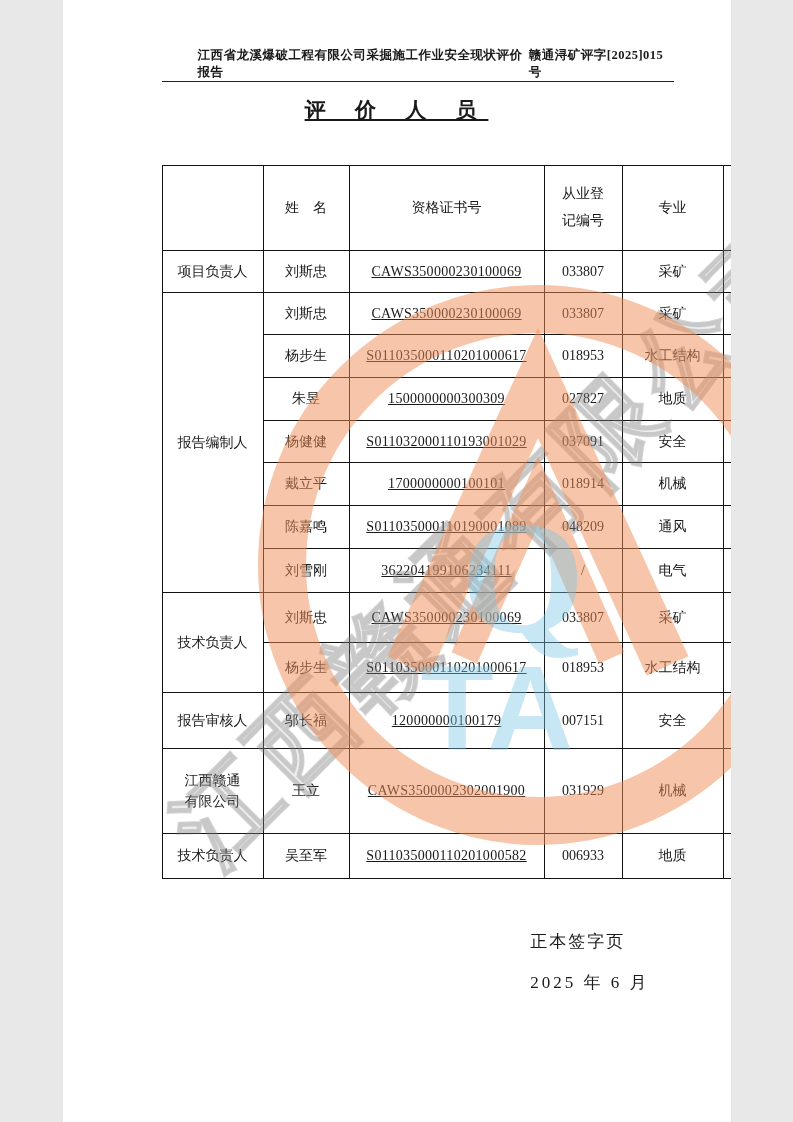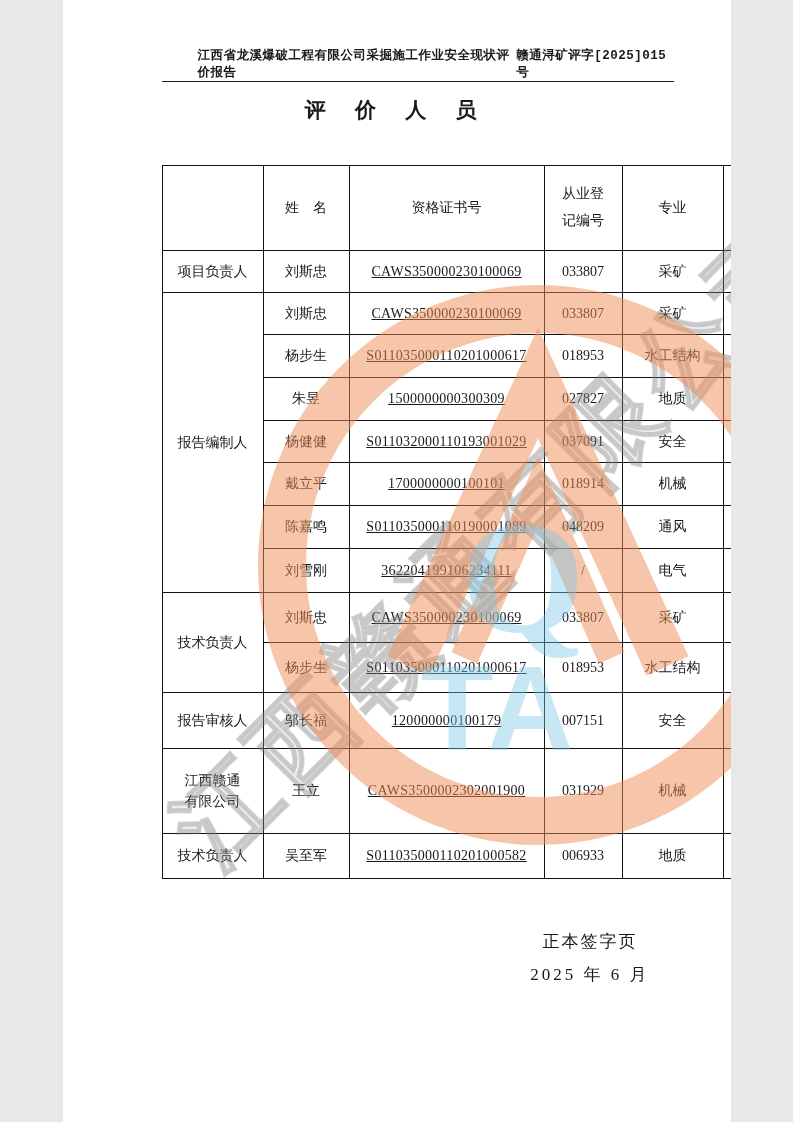--- a/index.html
+++ b/index.html
@@ -9,47 +9,47 @@
     font-family:"Liberation Serif","DejaVu Serif",serif;color:#1a1a1a;
   }
   
   .doc-header{
     position:absolute;left:99px;right:57px;top:58px;height:23px;
     border-bottom:1px solid #222;
     display:flex;justify-content:space-between;align-items:flex-end;
     font-size:12.5px;font-weight:bold;letter-spacing:.5px;
   }
   .doc-header .left{padding-left:36px;}
-  .doc-header .right{padding-right:2px;font-family:Liberation Mono, monospace;}
+  .doc-header .right{padding-right:2px;}
   
   .page-title{
     position:absolute;left:0;right:0;top:96px;text-align:center;
-    font-size:21px;font-weight:bold;letter-spacing:12px;
+    font-size:21px;font-weight:bold;letter-spacing:12px;text-decoration:underline;
   }
   
   table.personnel{
     position:absolute;left:99px;top:165px;width:637px;
     border-collapse:collapse;table-layout:fixed;z-index:1;
   }
   table.personnel td{
     border:1px solid #111;text-align:center;vertical-align:middle;
     font-size:14px;padding:0 2px;overflow:hidden;background:transparent;
   }
   td.cert{font-size:13.5px;letter-spacing:.3px;text-decoration:underline;}
   tr.h-head{height:85px;}
   tr.r42{height:42px;} tr.r43{height:43px;} tr.r44{height:44px;}
   tr.r45{height:45px;} tr.r50{height:50px;} tr.r56{height:56px;margin-top:16px;} tr.r85{height:85px;}
   .reg-head div{line-height:1.9;}
   .label-narrow{width:60px;margin:0 auto;line-height:1.5;}
   
   .footer{
-    position:absolute;right:81px;top:933px;text-align:center;
+    position:absolute;right:81px;top:933px;
     font-size:17px;letter-spacing:2px;line-height:1;
   }
-  .footer .line2{margin-top:16px;letter-spacing:3px;}
+  .footer .line2{margin-top:24px;letter-spacing:3px;}
   
   .watermark{position:absolute;inset:0;pointer-events:none;z-index:3;}
   .wm-ring{
     position:absolute;left:195px;top:285px;width:560px;height:560px;
     border:48px solid rgba(239,139,85,0.50);border-radius:50%;box-sizing:border-box;
   }
   .wm-logo{position:absolute;left:195px;top:285px;width:560px;height:560px;}
   .wm-q{
     position:absolute;left:398px;top:498px;
     font-size:160px;font-weight:bold;color:rgba(125,198,228,0.42);

